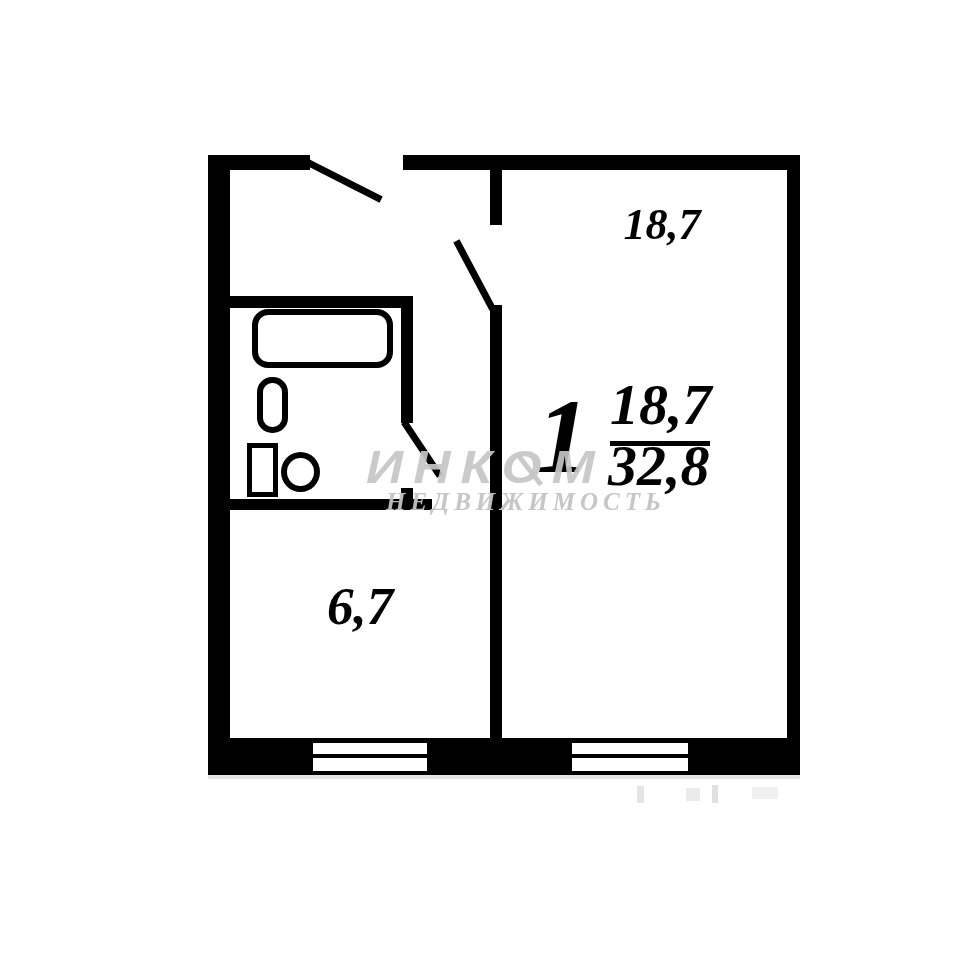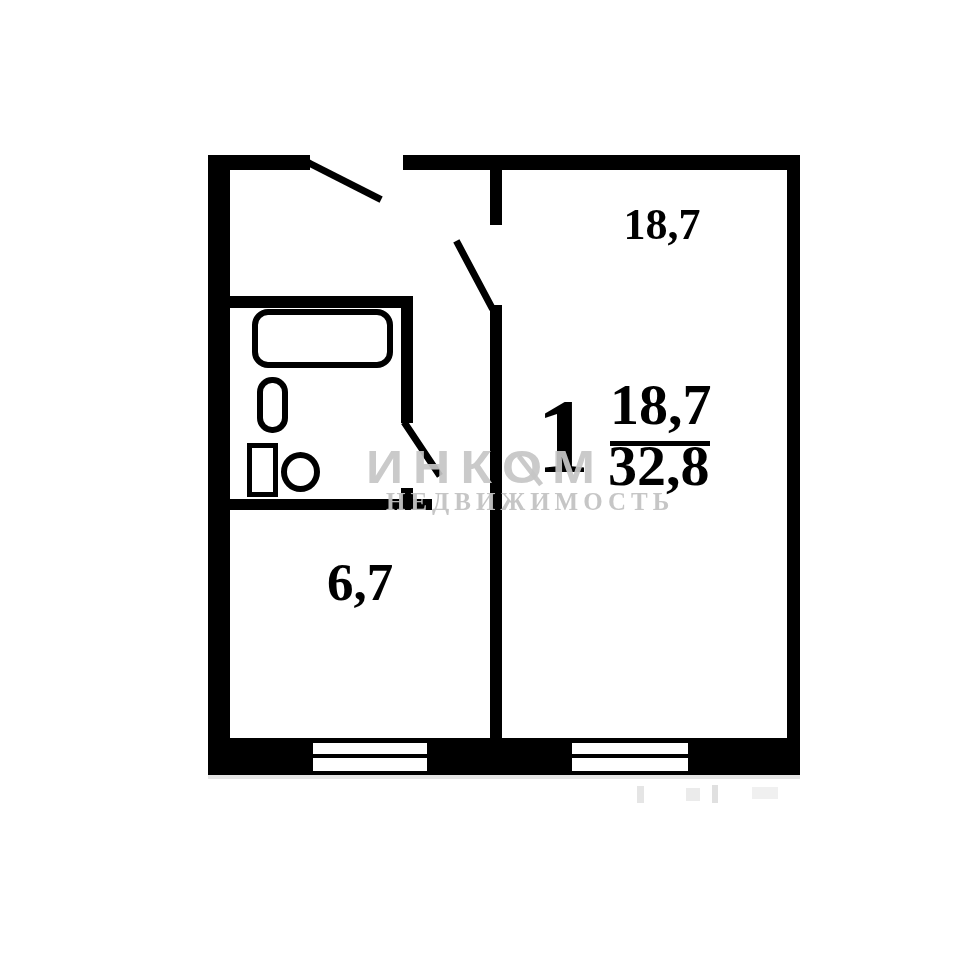--- a/index.html
+++ b/index.html
@@ -1,18 +1,18 @@
 <!DOCTYPE html>
 <html><head>
 <meta charset="utf-8">
 <style>
   html,body{margin:0;padding:0;background:#ffffff;}
   #plan-canvas{
     position:relative;width:892px;height:960px;background:#ffffff;
-    overflow:hidden;font-family:"Liberation Serif",serif;
+    overflow:hidden;font-family:"Liberation Serif",serif;font-style:italic;
   }
   .wall{position:absolute;background:#000000;}
   
   .wall-left{left:208px;top:155px;width:22px;height:620px;}
   .wall-top-left{left:208px;top:155px;width:102px;height:15px;}
   .wall-top-right{left:403px;top:155px;width:397px;height:15px;}
   .wall-right{left:787px;top:155px;width:13px;height:620px;}
   .wall-bottom{left:208px;top:738px;width:592px;height:37px;}
   
   .wall-divider-stub{left:490px;top:155px;width:12px;height:70px;}
@@ -32,21 +32,21 @@
   #door-svg line{stroke:#000000;stroke-width:7;stroke-linecap:square;}
   
   .fixture{position:absolute;background:#ffffff;border:6px solid #000000;box-sizing:border-box;}
   .bathtub{left:252px;top:309px;width:141px;height:59px;border-radius:16px;}
   .sink{left:257px;top:377px;width:31px;height:56px;border-radius:15px;}
   .toilet-cistern{left:247px;top:443px;width:31px;height:54px;border-width:5px;}
   .toilet-bowl{left:281px;top:452px;width:39px;height:40px;border-radius:50%;}
   
   .area-label{position:absolute;color:#000000;font-weight:600;text-align:center;line-height:1;}
   .label-living{left:612px;top:203px;width:100px;font-size:44px;}
-  .label-kitchen{left:310px;top:556px;width:100px;font-size:53px;}
+  .label-kitchen{left:310px;top:580px;width:100px;font-size:53px;}
   
   .rooms-count{position:absolute;left:533px;top:384px;width:60px;font-size:106px;font-weight:600;line-height:1;text-align:center;color:#000;}
   .frac-num{position:absolute;left:610px;top:376px;width:100px;font-size:58px;font-weight:600;line-height:1;text-align:center;color:#000;}
   .frac-bar{position:absolute;left:610px;top:441px;width:100px;height:5px;background:#000;}
   .frac-den{position:absolute;left:608px;top:437px;width:104px;font-size:58px;font-weight:600;line-height:1;color:#000;}
   
   .wm-brand{
     position:absolute;left:366px;top:444px;color:#c6c6c6;opacity:.92;
     font-family:"Liberation Sans",sans-serif;font-weight:bold;font-size:46px;
     letter-spacing:9px;line-height:1;transform:scaleX(1.12);transform-origin:left top;

